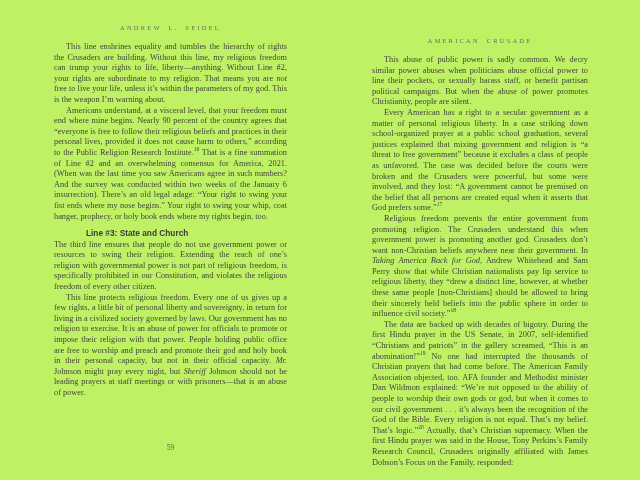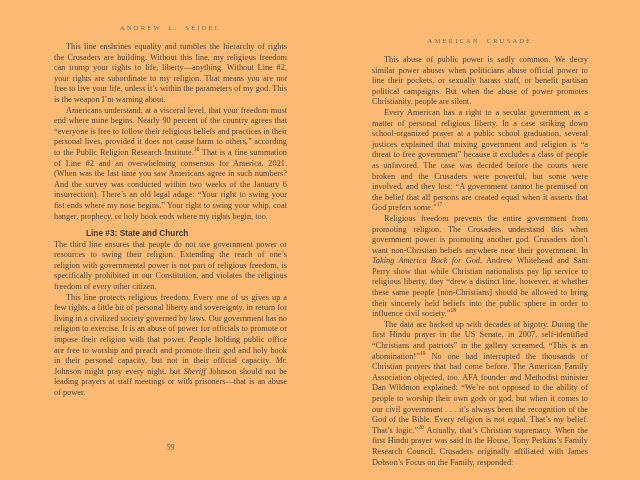--- a/index.html
+++ b/index.html
@@ -5,21 +5,21 @@
   html, body { margin: 0; padding: 0; }
   body {
     width: 640px; height: 480px;
     background: #fbfbf9;
     font-family: "Liberation Serif", "DejaVu Serif", serif;
     overflow: hidden;
   }
   .spread {
     position: relative;
     width: 640px; height: 480px;
-    background: #fdba74;
+    background: #bef264;
   }
   .page { position: absolute; top: 0; height: 480px; }
   .page-left  { left: 54px;  width: 233px; }
   .page-right { left: 372px; width: 216px; margin-top: 13px; }
   .running-head {
     margin: 24px 0 11px 0;
     text-align: center;
     font-size: 6.5px;
     letter-spacing: 2.2px;
     word-spacing: 3px;

